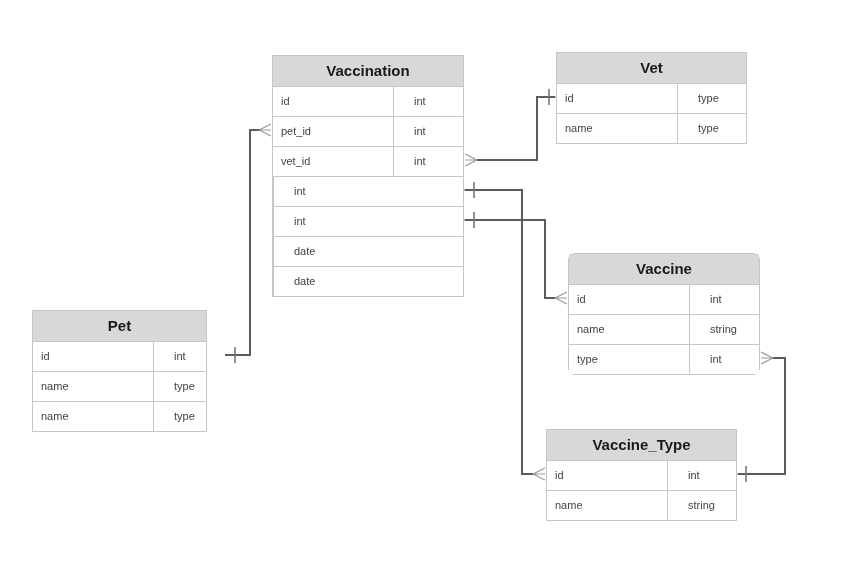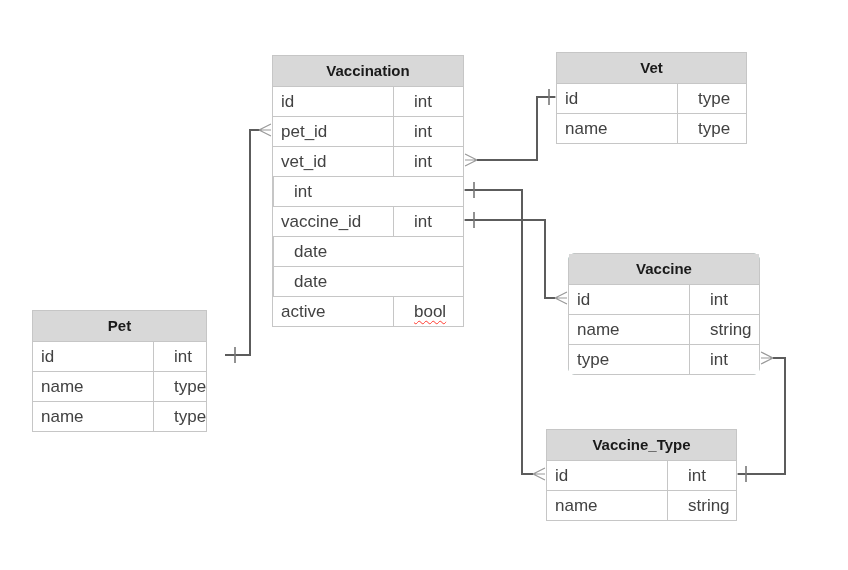--- a/index.html
+++ b/index.html
@@ -44,21 +44,21 @@
     background: var(--header-bg);
     color: var(--header-text);
     font-size: 15px;
     font-weight: bold;
   }
   .entity-row {
     display: flex;
     height: 30px;
     line-height: 29px;
     border-top: 1px solid var(--border);
-    font-size: 17px;
+    font-size: 11px;
     color: var(--body-text);
     background: #ffffff;
   }
   .entity-row .field {
     width: 120px;
     flex: 0 0 120px;
     padding-left: 8px;
     overflow: hidden;
     white-space: nowrap;
   }
@@ -124,32 +124,27 @@
       <span class="type">int</span>
     </div>
     <div class="entity-row">
       <span class="field">vet_id</span>
       <span class="type">int</span>
     </div>
     <div class="entity-row">
       <span class="type">int</span>
     </div>
     <div class="entity-row">
-      <span class="field">vaccine_id</span>
       <span class="type">int</span>
     </div>
     <div class="entity-row">
       <span class="type">date</span>
     </div>
     <div class="entity-row">
       <span class="type">date</span>
-    </div>
-    <div class="entity-row">
-      <span class="field">active</span>
-      <span class="type misspelled">bool</span>
     </div>
   </div>
 
   <div class="entity" style="left:556px; top:52px; width:191px;">
     <div class="entity-title">Vet</div>
     <div class="entity-row">
       <span class="field">id</span>
       <span class="type">type</span>
     </div>
     <div class="entity-row">

